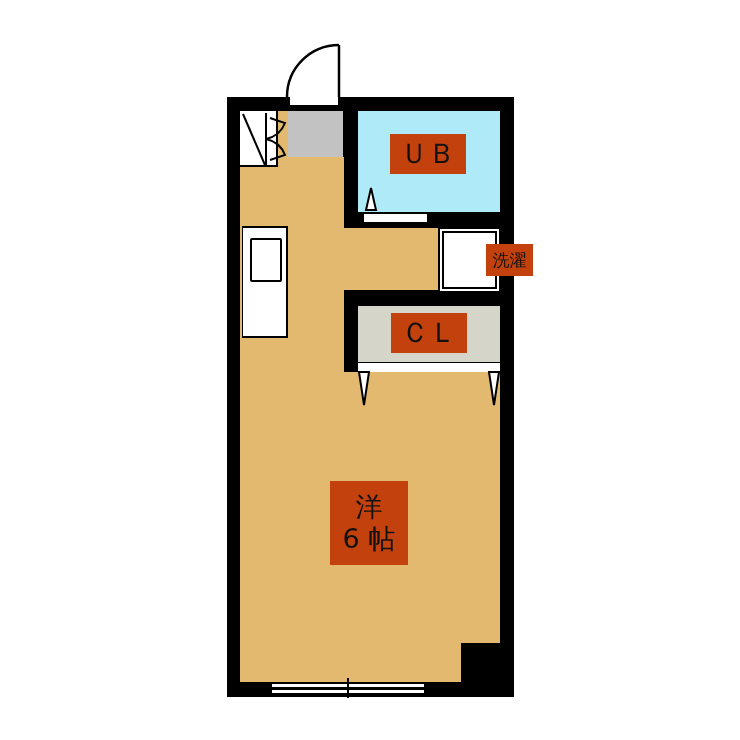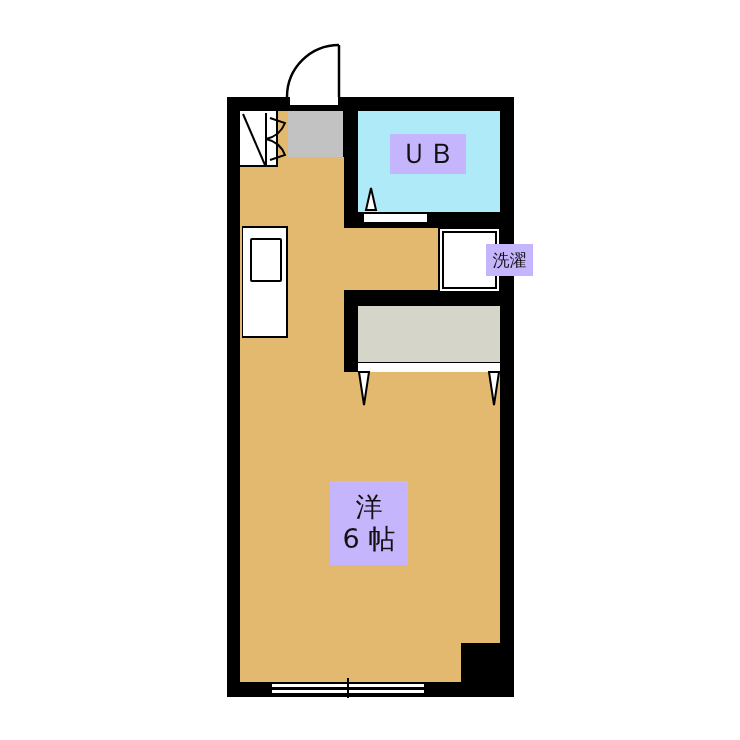--- a/index.html
+++ b/index.html
@@ -1,21 +1,21 @@
 <!DOCTYPE html>
 <html><head>
 <meta charset="utf-8">
 <style>
   html, body { margin:0; padding:0; background:#ffffff; }
   body { width:740px; height:740px; position:relative; overflow:hidden;
          font-family:"DejaVu Sans", sans-serif; }
   .abs { position:absolute; box-sizing:border-box; }
   .wall { background:#000; }
   .floor { background:#e2b96e; }
-  .label { background:#c4b5fd; display:flex; align-items:center; justify-content:center;
+  .label { background:#c2410c; display:flex; align-items:center; justify-content:center;
            color:#111; text-align:left; }
   svg { position:absolute; left:0; top:0; }
 </style>
 </head>
 <body>
 
 <div class="abs" style="left:0;top:0;width:740px;height:740px;">
 
   <div class="abs wall" style="left:227px;top:97px;width:287px;height:600px;"></div>
 
@@ -29,20 +29,21 @@
   <div class="abs" style="left:240px;top:111px;width:38px;height:56px;background:#fff;border-right:2px solid #000;border-bottom:2px solid #000;"></div>
 
   <div class="abs" style="left:358px;top:111px;width:142px;height:101px;background:#aeeaf7;"></div>
   <div class="abs label" style="left:390px;top:134px;width:76px;height:40px;font-size:28px;">ＵＢ</div>
   <div class="abs" style="left:364px;top:214px;width:63px;height:8px;background:#fff;"></div>
 
   <div class="abs" style="left:442px;top:231px;width:55px;height:58px;background:#fff;border:2px solid #000;outline:2px solid #fff;"></div>
   <div class="abs label" style="left:446px;top:244px;width:47px;height:32px;font-size:17px;margin-left:40px;">洗濯</div>
 
   <div class="abs" style="left:358px;top:306px;width:142px;height:56px;background:#d5d5c9;"></div>
+  <div class="abs label" style="left:391px;top:313px;width:76px;height:40px;font-size:28px;">ＣＬ</div>
   <div class="abs" style="left:358px;top:363px;width:142px;height:9px;background:#fff;"></div>
 
   <div class="abs" style="left:242px;top:226px;width:46px;height:112px;background:#fff;border:2px solid #000;border-left:1px solid #000;"></div>
   <div class="abs" style="left:250px;top:238px;width:32px;height:44px;background:#fff;border:2px solid #000;border-radius:2px;"></div>
 
   <div class="abs wall" style="left:461px;top:643px;width:53px;height:54px;"></div>
 
   <div class="abs label" style="left:330px;top:481px;width:78px;height:84px;flex-direction:column;font-size:27px;line-height:32px;">
     <span>洋</span>
     <span>6 帖</span>

